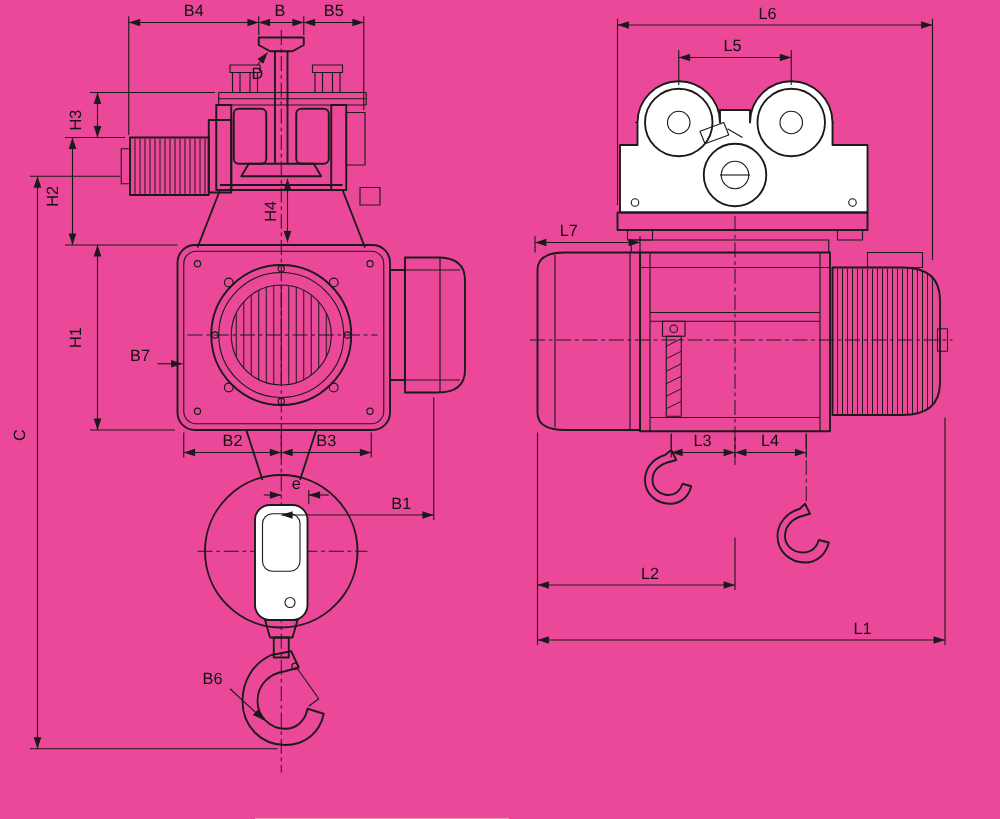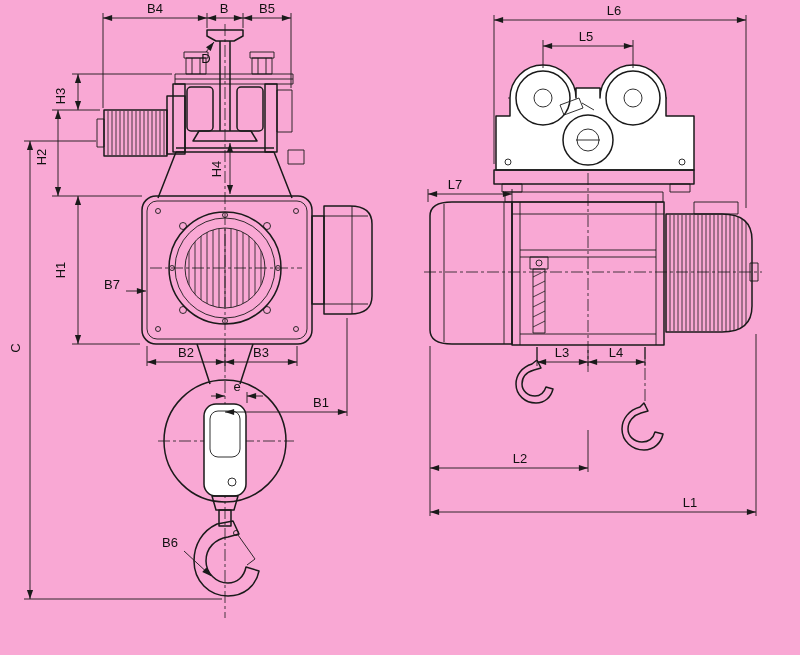--- a/index.html
+++ b/index.html
@@ -1,16 +1,16 @@
 <!DOCTYPE html>
 <html><head>
 <meta charset="utf-8">
 <style>
   html,body{margin:0;padding:0;background:#ffffff;}
-  .stage{position:relative;width:800px;height:655px;background:#f9a8d4;overflow:hidden;
+  .stage{position:relative;width:800px;height:655px;background:#ec4899;overflow:hidden;
          font-family:"Liberation Sans", sans-serif;}
   svg{position:absolute;left:0;top:0;}
   svg text{font-family:"Liberation Sans", sans-serif;font-size:13px;fill:#111;}
   .obj{fill:none;stroke:#1a1a1a;stroke-width:1.5;stroke-linejoin:round;}
   .obj2{fill:none;stroke:#1a1a1a;stroke-width:0.9;stroke-linejoin:round;}
   .wfill{fill:#ffffff;stroke:#1a1a1a;stroke-width:1.5;stroke-linejoin:round;}
   .dim{fill:none;stroke:#1a1a1a;stroke-width:0.9;}
   .cl{fill:none;stroke:#1a1a1a;stroke-width:0.8;stroke-dasharray:12 3 3 3;}
   .fin{fill:none;stroke:#1a1a1a;stroke-width:0.8;}
 </style>

